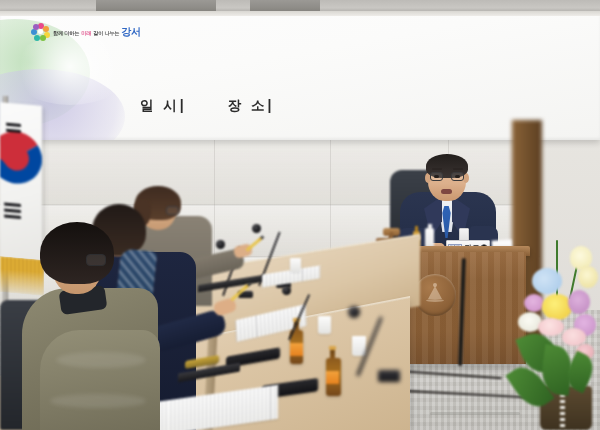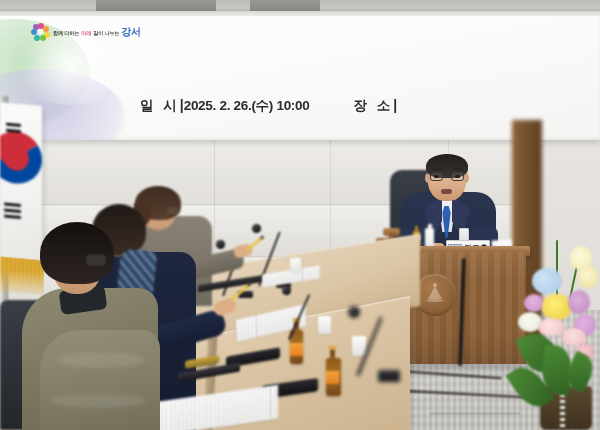--- a/index.html
+++ b/index.html
@@ -588,21 +588,20 @@
         <span class="logo-t3">같이 나누는</span>
         <span class="logo-t4">강서</span>
       </div>
     </div>
 
 
     <div class="banner-sub">
       <div class="sub-group">
         <span class="sub-label">일 시</span>
         <span class="sub-bar">|</span>
-        <span class="sub-value">2025. 2. 26.(수) 10:00</span>
       </div>
       <div class="sub-group">
         <span class="sub-label">장 소</span>
         <span class="sub-bar">|</span>
       </div>
     </div>
   </div>
 
   <div class="flag-pole blur"></div>
   <div class="flag blur">

